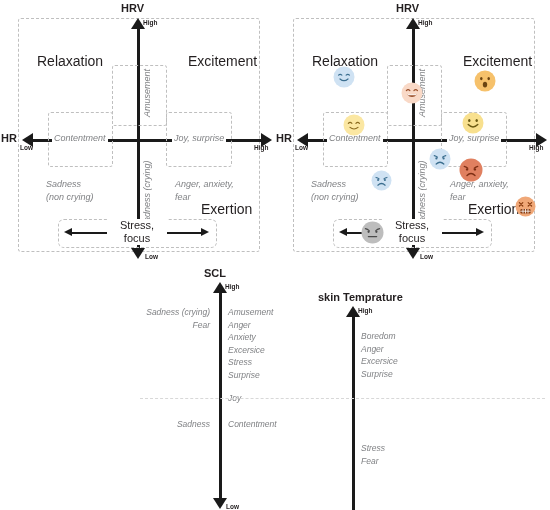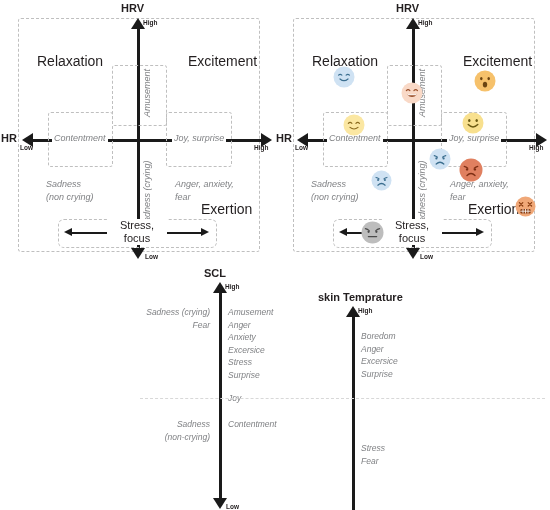--- a/index.html
+++ b/index.html
@@ -275,21 +275,20 @@
     <div>Anxiety</div>
     <div>Excersice</div>
     <div>Stress</div>
     <div>Surprise</div>
   </div>
 
   <div class="list" style="left:228px;top:122px;">Joy</div>
 
   <div class="list r" style="left:40px;top:148px;width:170px;text-align:right;">
     <div>Sadness</div>
-    <div>(non-crying)</div>
   </div>
 
   <div class="list" style="left:228px;top:148px;">
     <div>Contentment</div>
   </div>
 </div>
 
 <div class="panel" style="left:320px;top:270px;width:230px;height:240px;margin-top:24px;">
 
   <div class="axis-v" style="left:31.5px;top:22px;height:206px;"></div>

